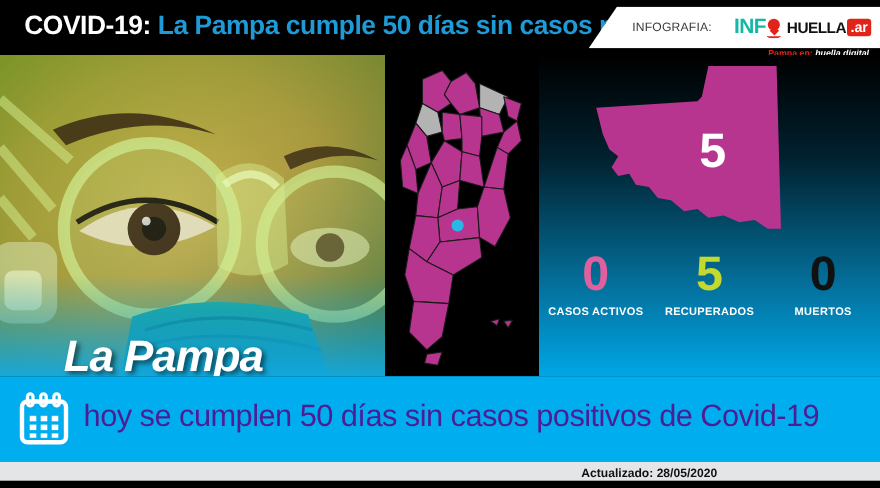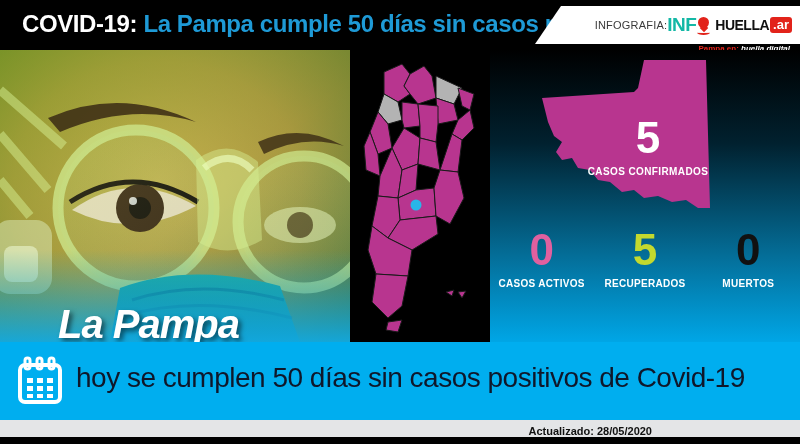--- a/index.html
+++ b/index.html
@@ -9,21 +9,21 @@
   
   .header{position:absolute;left:0;top:0;width:800px;height:50px;background:#000;}
   .header-title{position:absolute;left:22px;top:10px;font-size:24px;font-weight:bold;
     letter-spacing:-.4px;white-space:nowrap;font-stretch:condensed;}
   .h-covid{color:#ffffff;}
   .h-sub{color:#1e9ad6;}
   .logo-banner{position:absolute;right:0;top:6px;width:265px;height:38px;background:#fff;
     clip-path:polygon(26px 0,100% 0,100% 100%,0 100%);}
   .logo-row{position:absolute;right:8px;top:14px;display:flex;align-items:center;
     height:22px;white-space:nowrap;}
-  .logo-pre{font-size:11px;color:#3a3a3a;letter-spacing:.2px;margin-right:0;font-weight:normal;}
+  .logo-pre{font-size:11px;color:#3a3a3a;letter-spacing:.2px;margin-right:20px;font-weight:normal;}
   .logo-info{font-size:19px;font-weight:bold;color:#14b8a6;letter-spacing:-.5px;}
   .logo-pin{position:relative;display:inline-block;width:13px;height:19px;margin:0 1px;vertical-align:middle;}
   .logo-pin i{position:absolute;left:1px;top:1px;width:11px;height:11px;border-radius:50%;background:#e2231a;display:block;}
   .logo-pin i:after{content:"";position:absolute;left:2.5px;top:8px;width:6px;height:6px;background:#e2231a;transform:rotate(45deg);}
   .logo-pin u{position:absolute;left:0;bottom:0;width:13px;height:3px;border-radius:50%;
     border-bottom:2px solid #e2231a;text-decoration:none;display:block;}
   .logo-huella{font-size:14px;font-weight:bold;color:#111;letter-spacing:-.5px;margin-left:4px;}
   .logo-ar{display:inline-block;background:#e2231a;color:#fff;font-size:13px;font-weight:bold;
     padding:1px 3px 2px;border-radius:3px;margin-left:1px;line-height:1;}
   .tagline{position:absolute;right:10px;top:44px;font-size:8px;white-space:nowrap;}
@@ -50,21 +50,21 @@
   .prov-label{position:absolute;left:0;right:0;top:108px;text-align:center;color:#fff;
     font-size:10px;font-weight:bold;letter-spacing:.4px;font-stretch:condensed;}
   .kpis{position:absolute;left:0;top:178px;width:310px;display:flex;}
   .kpi{flex:1;text-align:center;}
   .kpi-num{font-size:44px;font-weight:bold;line-height:1;}
   .kpi-lab{margin-top:6px;font-size:10px;font-weight:bold;color:#fff;letter-spacing:.3px;font-stretch:condensed;}
 
   
   .band{position:absolute;left:0;top:342px;width:800px;height:78px;background:#00aeef;}
   .cal{position:absolute;left:16px;top:14px;width:48px;height:50px;}
-  .band-text{position:absolute;left:76px;top:20px;font-size:28px;color:#0f172a;
+  .band-text{position:absolute;left:76px;top:20px;font-size:28px;color:#4c1d95;
     letter-spacing:-.5px;white-space:nowrap;font-stretch:condensed;}
 
   
   .footer{position:absolute;left:0;top:420px;width:800px;height:17px;background:#e4e5e7;}
   .foot-upd{position:absolute;right:148px;top:5px;font-size:11px;font-weight:bold;color:#111;white-space:nowrap;}
   .foot-src{position:absolute;right:14px;top:6px;font-size:9px;color:#333;white-space:nowrap;font-stretch:condensed;}
 </style>
 </head>
 <body>
 
@@ -206,21 +206,20 @@
   </div>
 
   <div class="stats">
     <div class="prov-wrap">
       <svg width="220" height="160" viewBox="0 0 220 160">
         <path d="M106,2 L168,2 L172,150 L160,150 L148,142 L134,144 L120,138 L106,140 L96,132
                  L84,134 L72,124 L60,122 L52,112 L40,110 L34,100 L24,102 L18,94 L24,84
                  L16,78 L10,64 L4,40 L96,34 L100,30 Z" fill="#b8358f"></path>
       </svg>
       <div class="prov-num">5</div>
-      <div class="prov-label">CASOS CONFIRMADOS</div>
     </div>
 
     <div class="kpis">
       <div class="kpi">
         <div class="kpi-num" style="color:#e0609f">0</div>
         <div class="kpi-lab">CASOS ACTIVOS</div>
       </div>
       <div class="kpi">
         <div class="kpi-num" style="color:#c3d92e">5</div>
         <div class="kpi-lab">RECUPERADOS</div>

